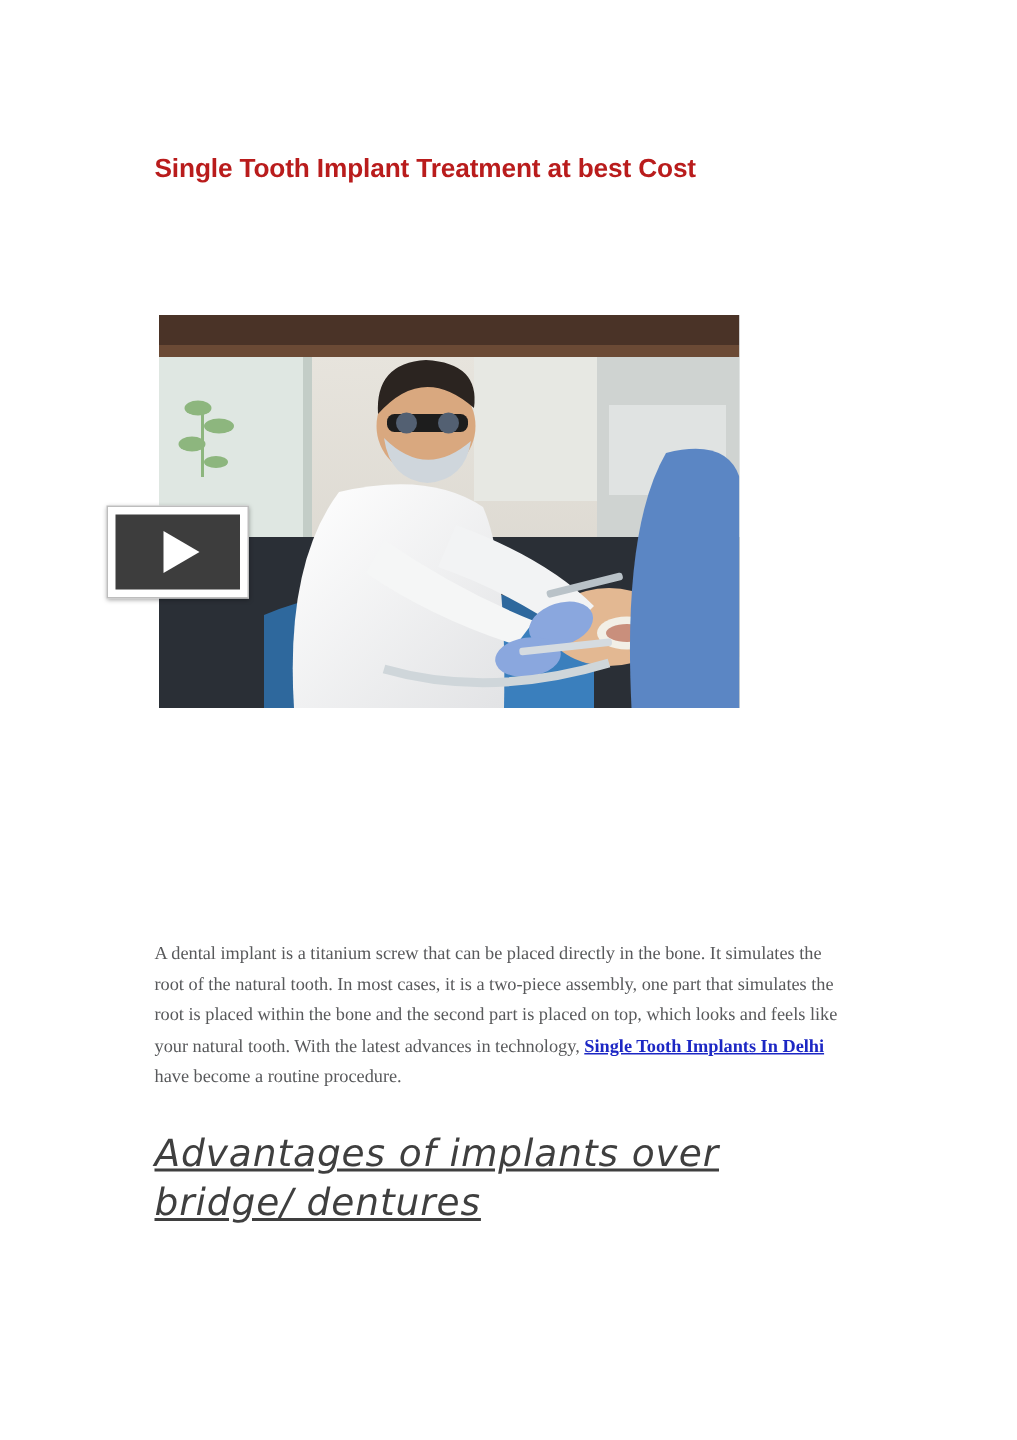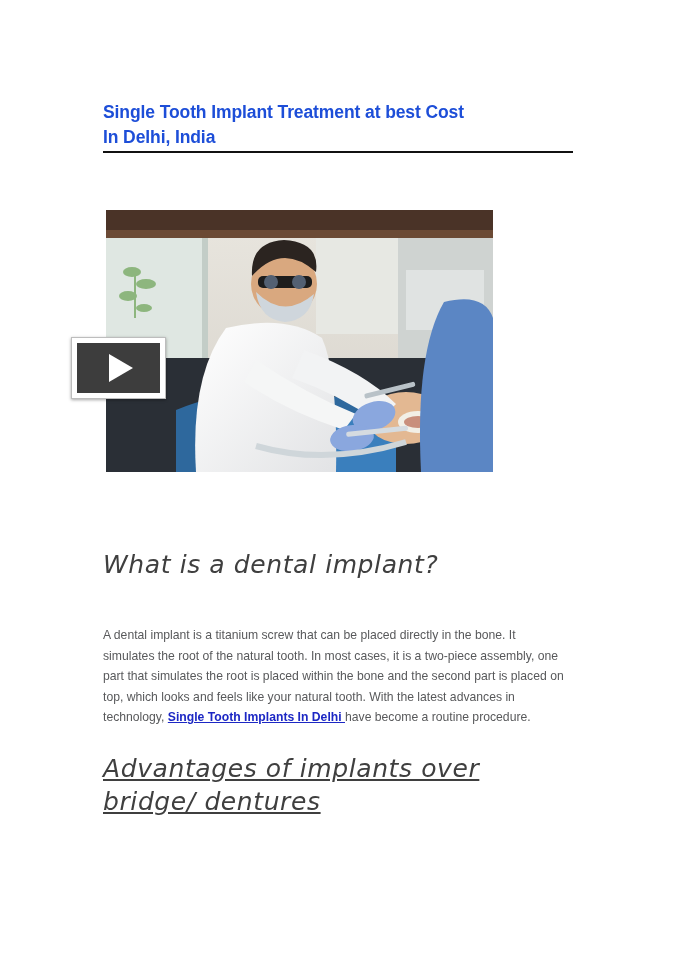--- a/index.html
+++ b/index.html
@@ -24,21 +24,21 @@
   .title-block {
     position: absolute;
     left: 103px;
     top: 100px;
     width: 475px;
   }
   .title-line {
     font-family: "Liberation Sans", sans-serif;
     font-size: 17.5px;
     font-weight: bold;
-    color: #1d4ed8;
+    color: #b91c1c;
     letter-spacing: -0.1px;
     line-height: 25px;
     white-space: nowrap;
   }
   .title-line.second {
     display: inline-block;
     border-bottom: 2px solid #111;
     padding-bottom: 1px;
     width: 470px;
   }
@@ -101,40 +101,39 @@
   }
   .heading-1 { top: 548px; }
   .heading-2 { top: 752px; width: 470px; text-decoration: underline; }
 
   
   .paragraph {
     position: absolute;
     left: 103px;
     top: 613px;
     width: 466px;
-    font-family: Liberation Sans, sans-serif;
+    font-family: Liberation Serif, serif;
     font-size: 12.2px;
     color: #58595b;
     line-height: 20.5px;
     text-align: left;
   }
   .paragraph a {
     color: #1c27c4;
     font-weight: bold;
     text-decoration: underline;
   }
 </style>
 </head>
 <body>
 
 <div class="page">
 
   <div class="title-block">
     <div class="title-line">Single Tooth  Implant Treatment at best Cost</div>
-    <div class="title-line second">In Delhi, India</div>
   </div>
 
   <div class="video-wrap">
     <div class="photo">
       <svg width="387" height="262" viewBox="0 0 387 262" xmlns="http://www.w3.org/2000/svg" aria-hidden="true">
         <defs>
           <linearGradient id="wallg" x1="0" y1="0" x2="0" y2="1">
             <stop offset="0" stop-color="#e9e6df"></stop>
             <stop offset="1" stop-color="#d6d2ca"></stop>
           </linearGradient>
@@ -196,19 +195,18 @@
         <path d="M150 236 q70 20 150 -4" stroke="#cfd6da" stroke-width="6" fill="none"></path>
       </svg>
     </div>
     <div class="play-button">
       <div class="play-inner">
         <div class="play-triangle"></div>
       </div>
     </div>
   </div>
 
-  <div class="heading heading-1">What is a dental implant?</div>
 
   <p class="paragraph"><span>A dental implant is a titanium screw that can be placed directly in the bone. It simulates the root of the natural tooth. In most cases, it is a two-piece assembly, one part that simulates the root is placed within the bone and the second part is placed on top, which looks and feels like your natural tooth. With the latest advances in technology, </span><a href="#">Single Tooth Implants In Delhi </a><span>have become a routine procedure.</span></p>
 
   <div class="heading heading-2">Advantages of implants over bridge/ dentures</div>
 
 </div>
 
 </body></html>

